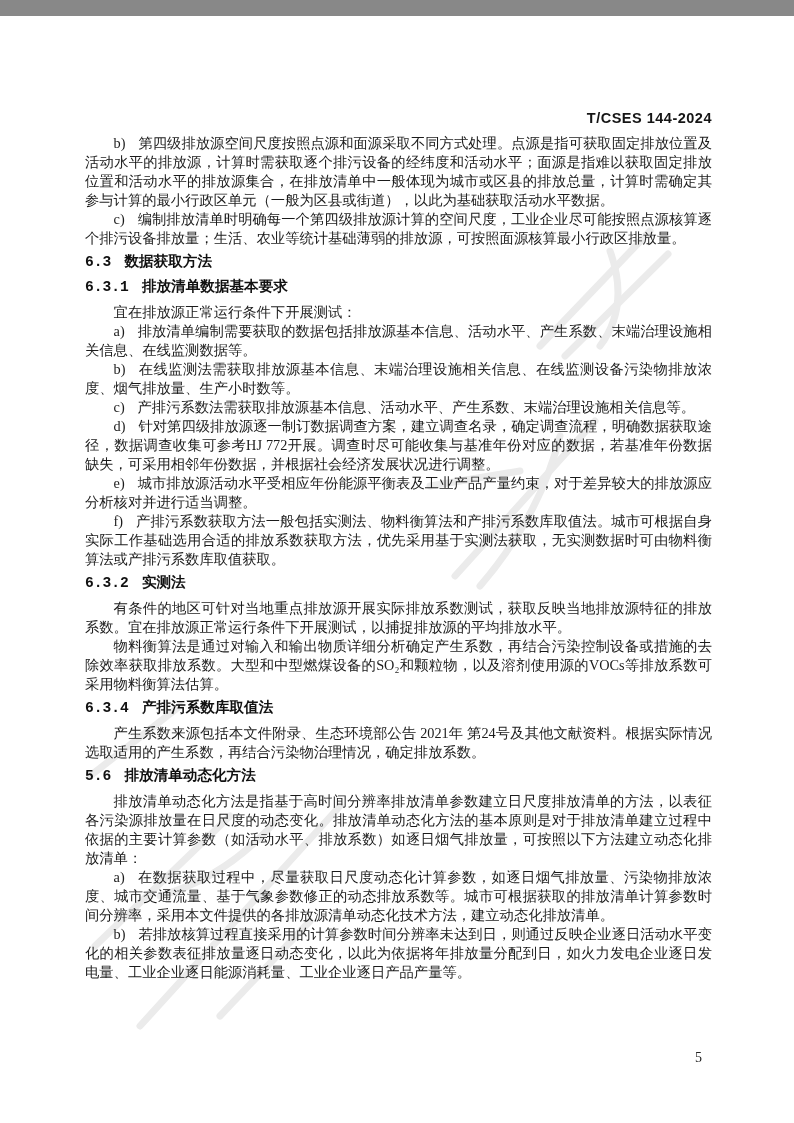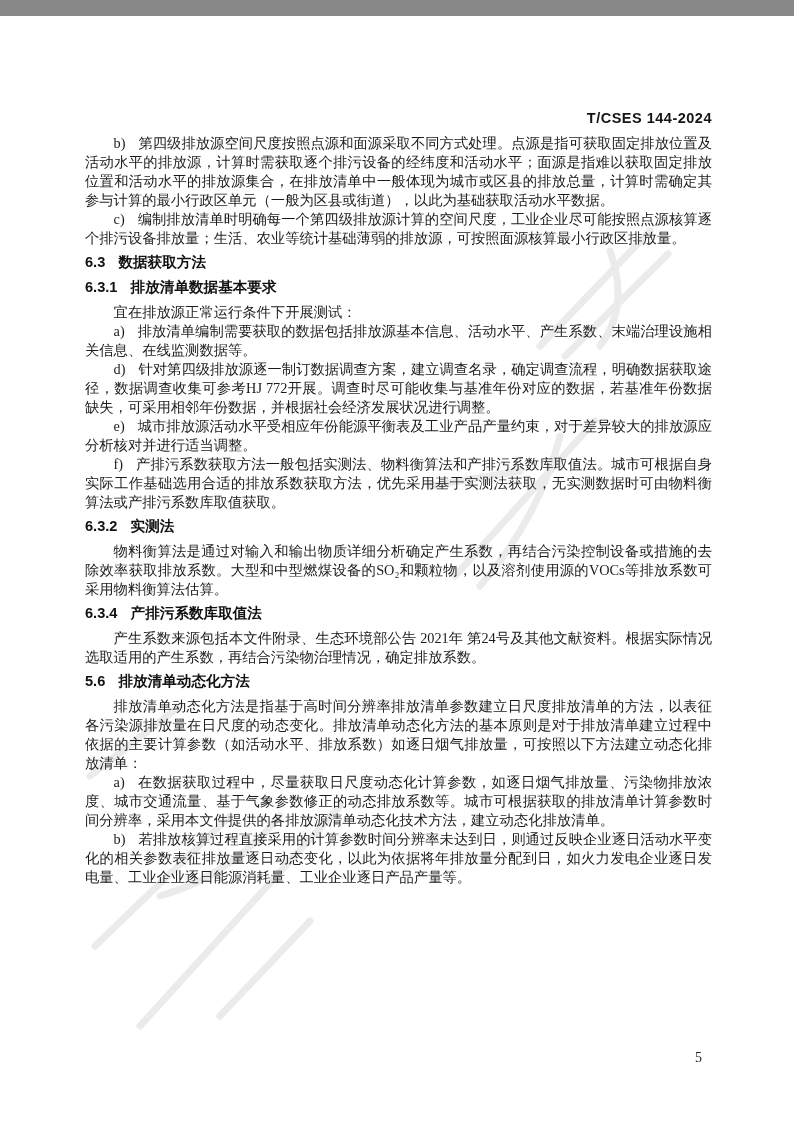--- a/index.html
+++ b/index.html
@@ -33,21 +33,21 @@
     position: absolute;
     left: 85px;
     top: 118px;
     width: 627px;
     font-size: 14.3px;
     line-height: 19px;
     text-align: justify;
   }
   .para { margin: 0; text-indent: 2em; }
   .h2, .h3 {
-    font-family: Liberation Sans, sans-serif;
+    font-family: Liberation Mono, monospace;
     font-weight: 700;
     font-size: 14.6px;
     margin: 5px 0 6px 0;
     text-indent: 0;
     text-align: left;
     color: #111;
   }
   .lbl { margin-right: 0.9em; }
   .pageno {
     position: absolute;
@@ -80,24 +80,27 @@
 
   <div class="hdr">T/CSES 144-2024</div>
 
   <div class="content">
       <p class="para"><span class="lbl">b)</span>第四级排放源空间尺度按照点源和面源采取不同方式处理。点源是指可获取固定排放位置及活动水平的排放源，计算时需获取逐个排污设备的经纬度和活动水平；面源是指难以获取固定排放位置和活动水平的排放源集合，在排放清单中一般体现为城市或区县的排放总量，计算时需确定其参与计算的最小行政区单元（一般为区县或街道），以此为基础获取活动水平数据。</p>
       <p class="para"><span class="lbl">c)</span>编制排放清单时明确每一个第四级排放源计算的空间尺度，工业企业尽可能按照点源核算逐个排污设备排放量；生活、农业等统计基础薄弱的排放源，可按照面源核算最小行政区排放量。</p>
       <div class="h2"><span class="lbl">6.3</span>数据获取方法</div>
       <div class="h3"><span class="lbl">6.3.1</span>排放清单数据基本要求</div>
       <p class="para">宜在排放源正常运行条件下开展测试：</p>
       <p class="para"><span class="lbl">a)</span>排放清单编制需要获取的数据包括排放源基本信息、活动水平、产生系数、末端治理设施相关信息、在线监测数据等。</p>
+      <p class="para"><span class="lbl">b)</span>在线监测法需获取排放源基本信息、末端治理设施相关信息、在线监测设备污染物排放浓度、烟气排放量、生产小时数等。</p>
+      <p class="para"><span class="lbl">c)</span>产排污系数法需获取排放源基本信息、活动水平、产生系数、末端治理设施相关信息等。</p>
       <p class="para"><span class="lbl">d)</span>针对第四级排放源逐一制订数据调查方案，建立调查名录，确定调查流程，明确数据获取途径，数据调查收集可参考HJ 772开展。调查时尽可能收集与基准年份对应的数据，若基准年份数据缺失，可采用相邻年份数据，并根据社会经济发展状况进行调整。</p>
       <p class="para"><span class="lbl">e)</span>城市排放源活动水平受相应年份能源平衡表及工业产品产量约束，对于差异较大的排放源应分析核对并进行适当调整。</p>
       <p class="para"><span class="lbl">f)</span>产排污系数获取方法一般包括实测法、物料衡算法和产排污系数库取值法。城市可根据自身实际工作基础选用合适的排放系数获取方法，优先采用基于实测法获取，无实测数据时可由物料衡算法或产排污系数库取值获取。</p>
       <div class="h3"><span class="lbl">6.3.2</span>实测法</div>
+      <p class="para">有条件的地区可针对当地重点排放源开展实际排放系数测试，获取反映当地排放源特征的排放系数。宜在排放源正常运行条件下开展测试，以捕捉排放源的平均排放水平。</p>
       <p class="para">物料衡算法是通过对输入和输出物质详细分析确定产生系数，再结合污染控制设备或措施的去除效率获取排放系数。大型和中型燃煤设备的SO₂和颗粒物，以及溶剂使用源的VOCs等排放系数可采用物料衡算法估算。</p>
       <div class="h3"><span class="lbl">6.3.4</span>产排污系数库取值法</div>
       <p class="para">产生系数来源包括本文件附录、生态环境部公告 2021年 第24号及其他文献资料。根据实际情况选取适用的产生系数，再结合污染物治理情况，确定排放系数。</p>
       <div class="h2"><span class="lbl">5.6</span>排放清单动态化方法</div>
       <p class="para">排放清单动态化方法是指基于高时间分辨率排放清单参数建立日尺度排放清单的方法，以表征各污染源排放量在日尺度的动态变化。排放清单动态化方法的基本原则是对于排放清单建立过程中依据的主要计算参数（如活动水平、排放系数）如逐日烟气排放量，可按照以下方法建立动态化排放清单：</p>
       <p class="para"><span class="lbl">a)</span>在数据获取过程中，尽量获取日尺度动态化计算参数，如逐日烟气排放量、污染物排放浓度、城市交通流量、基于气象参数修正的动态排放系数等。城市可根据获取的排放清单计算参数时间分辨率，采用本文件提供的各排放源清单动态化技术方法，建立动态化排放清单。</p>
       <p class="para"><span class="lbl">b)</span>若排放核算过程直接采用的计算参数时间分辨率未达到日，则通过反映企业逐日活动水平变化的相关参数表征排放量逐日动态变化，以此为依据将年排放量分配到日，如火力发电企业逐日发电量、工业企业逐日能源消耗量、工业企业逐日产品产量等。</p>
     </div>
 
   <div class="pageno">5</div>

